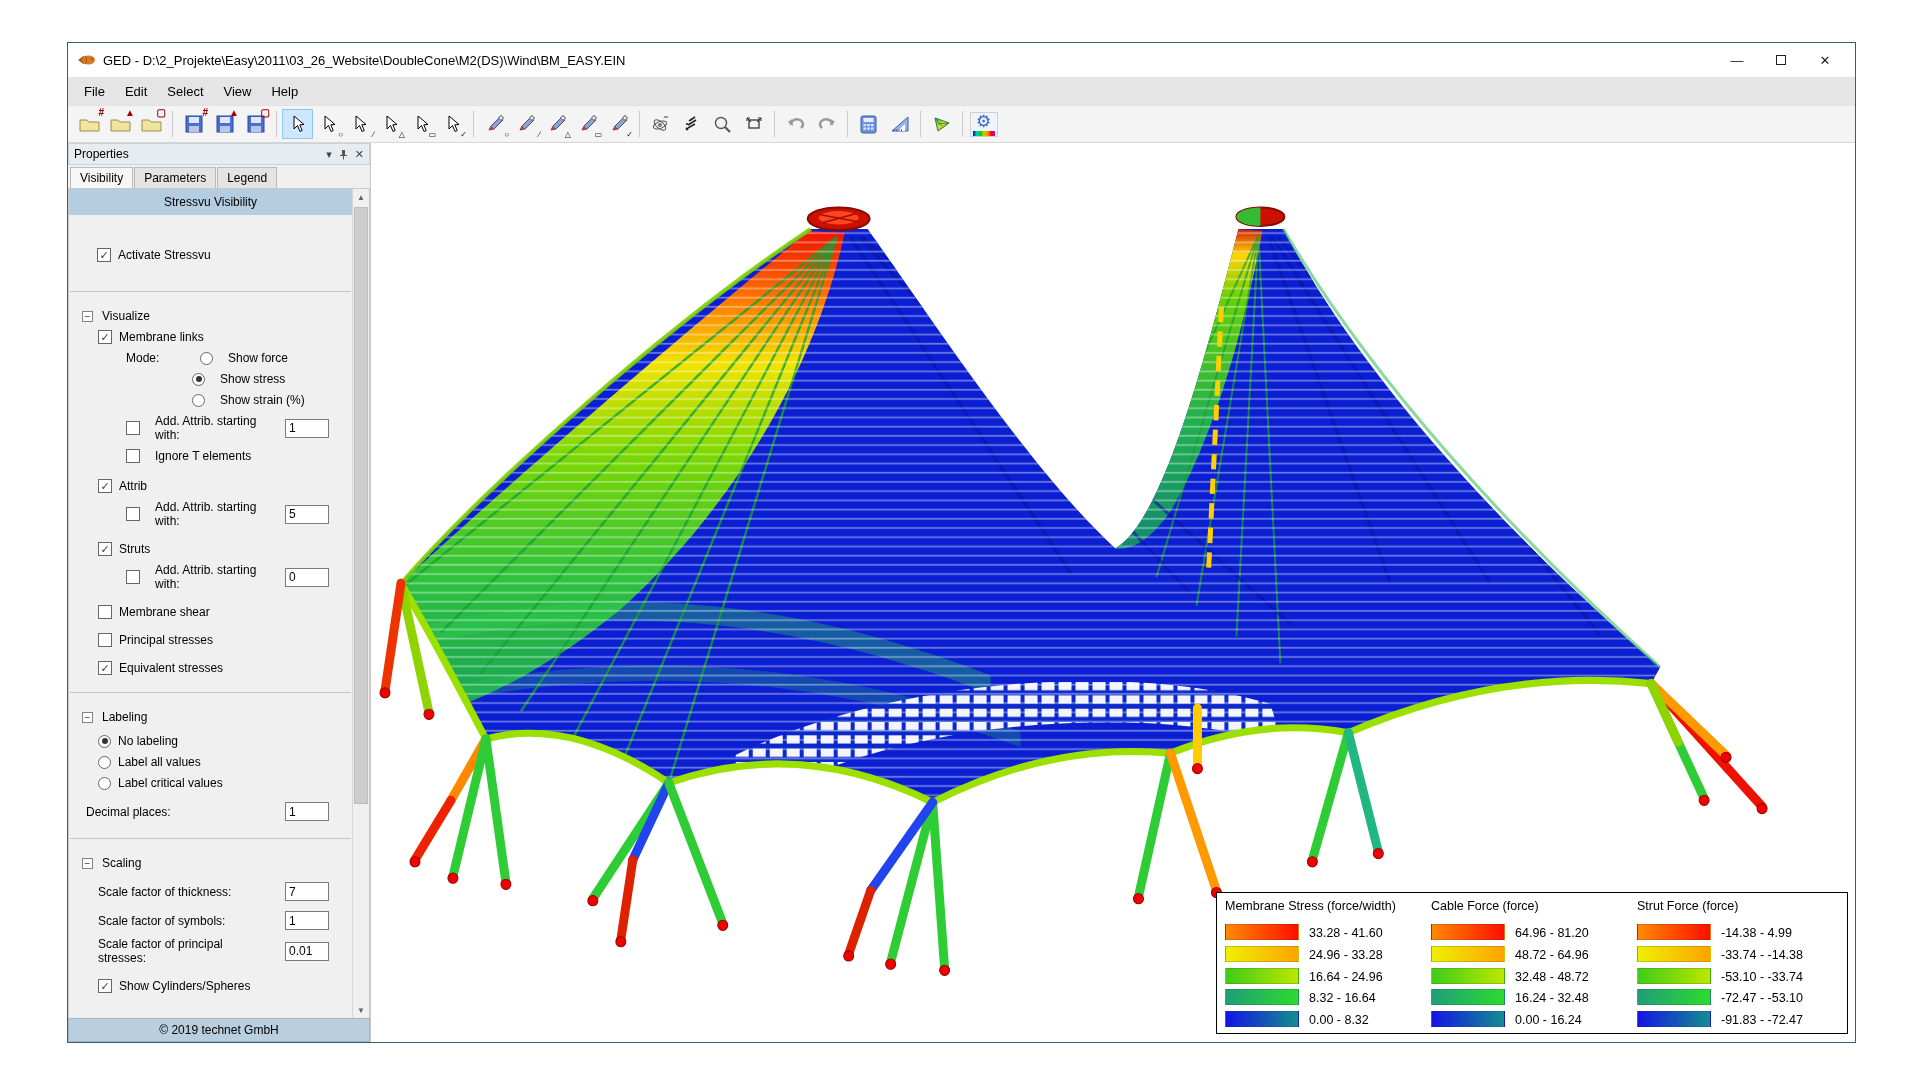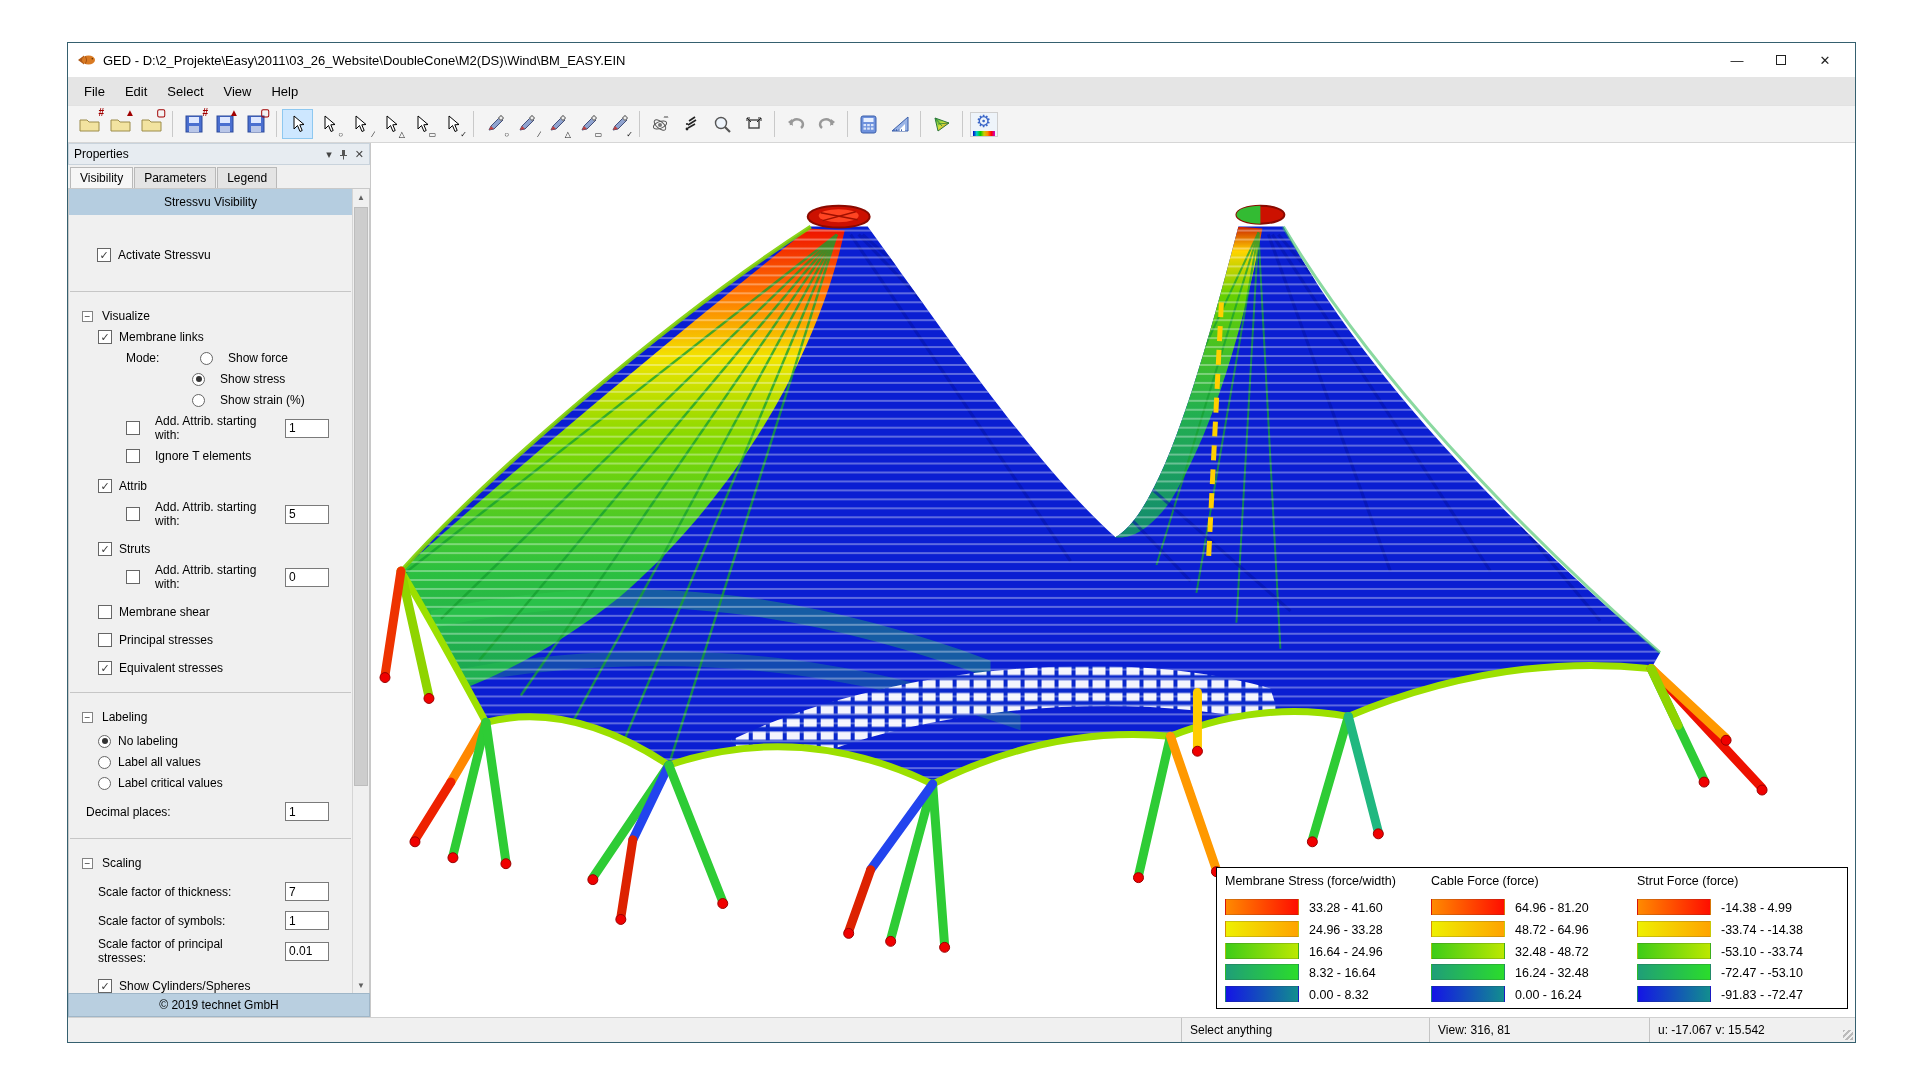--- a/index.html
+++ b/index.html
@@ -706,20 +706,14 @@
             </div>
           <div class="lrow">
               <span class="lbar" style="background: linear-gradient(90deg, rgb(20, 20, 230), rgb(18, 142, 142));"></span>
               <span class="lval">-91.83 - -72.47</span>
             </div>
         </div>
       </div>
     </div>
   </div>
 
-  <div class="statusbar">
-    <div class="seg seg1">Select anything</div>
-    <div class="seg seg2">View: 316, 81</div>
-    <div class="seg seg3">u: -17.067 v: 15.542</div>
-    <div class="grip"></div>
-  </div>
 
 </div>
 
 </body></html>

